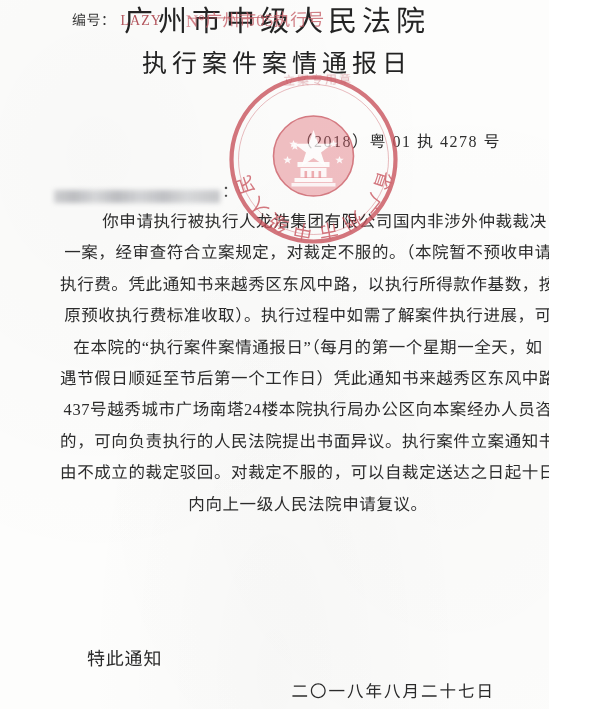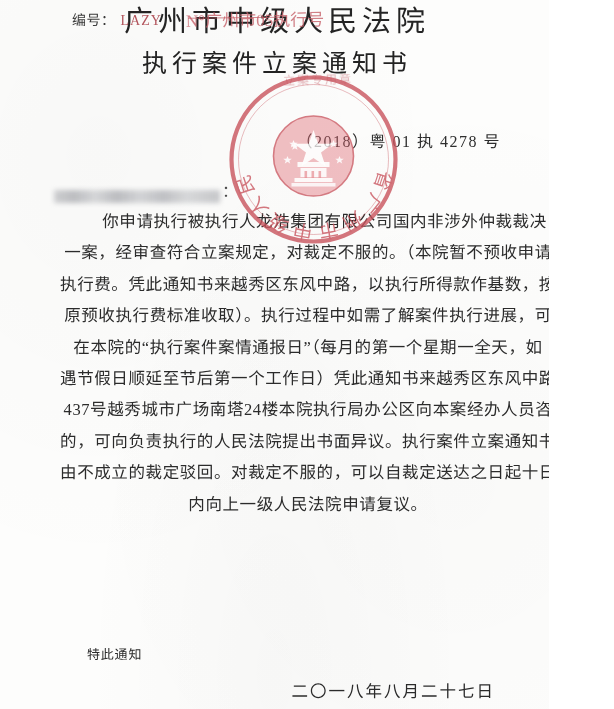--- a/index.html
+++ b/index.html
@@ -137,21 +137,21 @@
   }
   .body-line.indent {
     text-indent: 33px;
   }
 
   
   .closing {
     position: absolute;
     left: 54px;
     top: 644px;
-    font-size: 13px;
+    font-size: 18px;
     letter-spacing: 0.8px;
     color: #2b2b2b;
     text-indent: 33px;
     z-index: 2;
   }
   .date-line {
     position: absolute;
     right: 54px;
     top: 678px;
     font-size: 16.5px;
@@ -223,21 +223,21 @@
     <span class="label">编号：</span><span class="serial">LAZY</span>
   </div>
 
   <div class="watermark-serial">
     <span>N°广州市05执行号</span>
     <span class="strike"></span>
   </div>
 
   <div class="court-title">广州市中级人民法院</div>
 
-  <div class="doc-title">执行案件立案通知书</div>
+  <div class="doc-title">执行案件案情通报日</div>
 
   <div class="seal">
     <svg width="175" height="175" viewBox="0 0 175 175" xmlns="http://www.w3.org/2000/svg">
       <defs>
         <path id="sealArc" d="M 87.5,87.5 m -66,0 a 66,66 0 1,1 132,0" transform="rotate(180 87.5 87.5)"></path>
       </defs>
 
       <circle cx="87.5" cy="87.5" r="82" fill="none" stroke="#c8515b" stroke-width="4.2" opacity="0.92"></circle>
       <circle cx="87.5" cy="87.5" r="75" fill="none" stroke="#c8515b" stroke-width="1" opacity="0.45"></circle>
 

